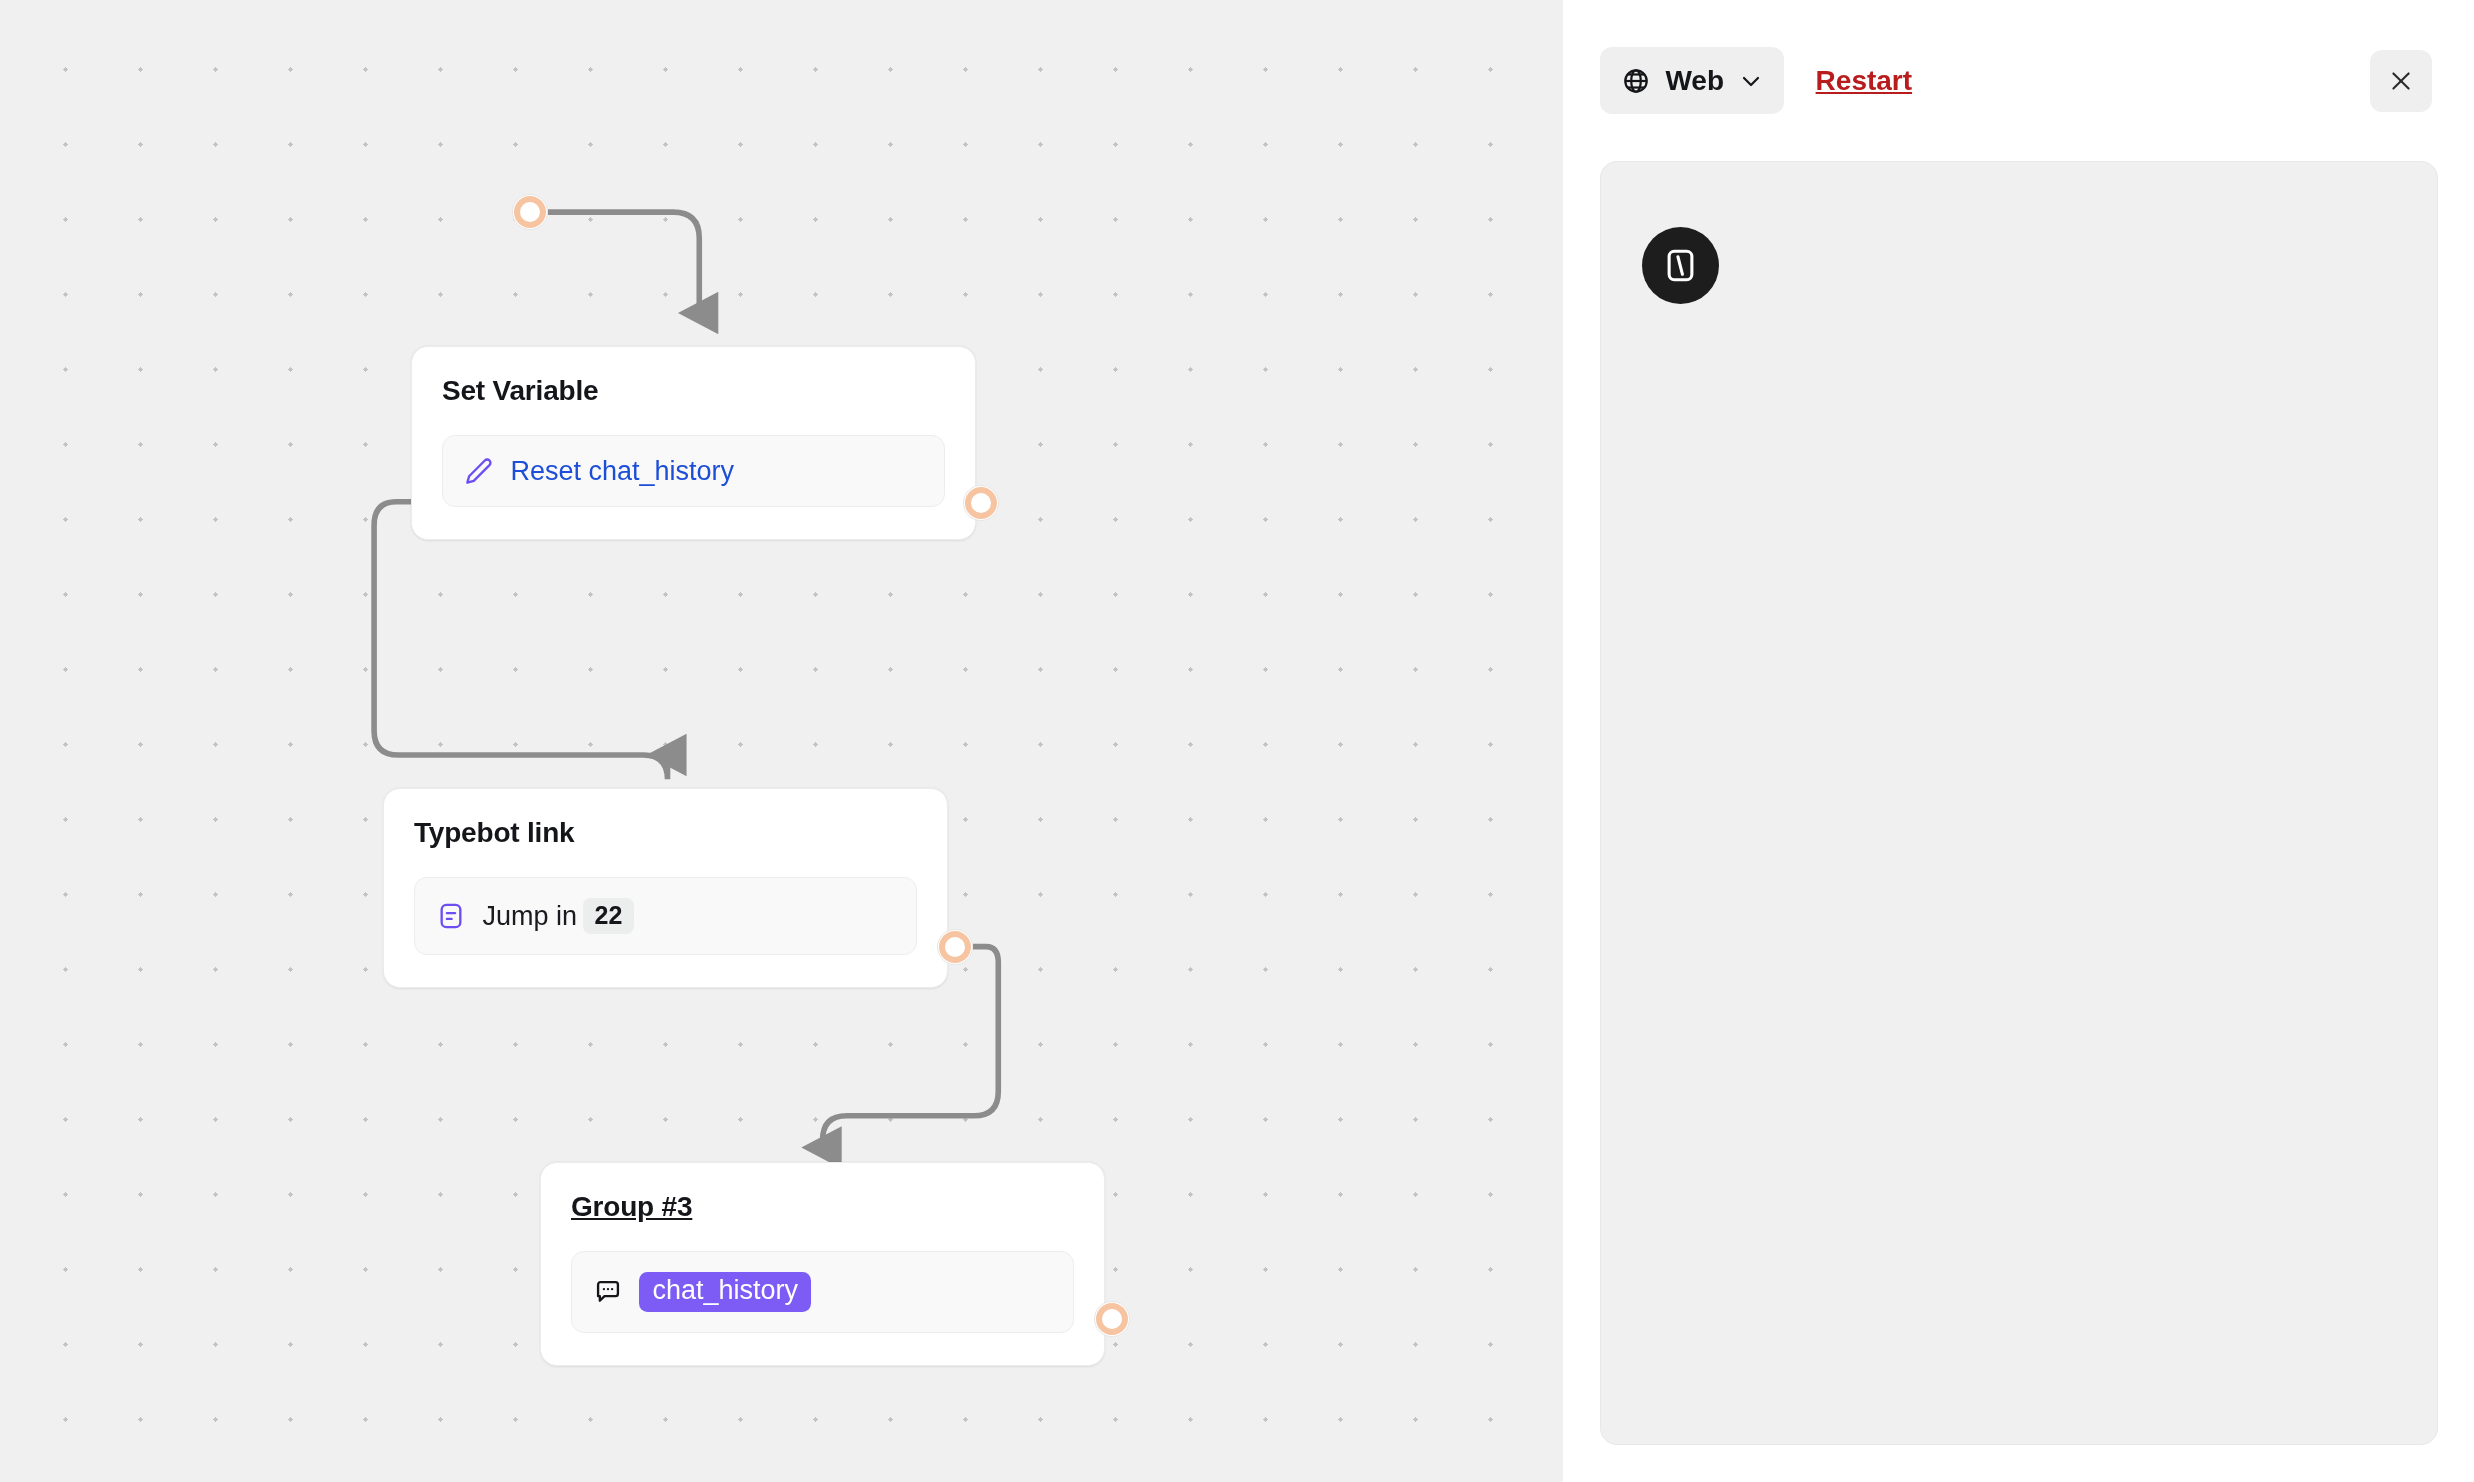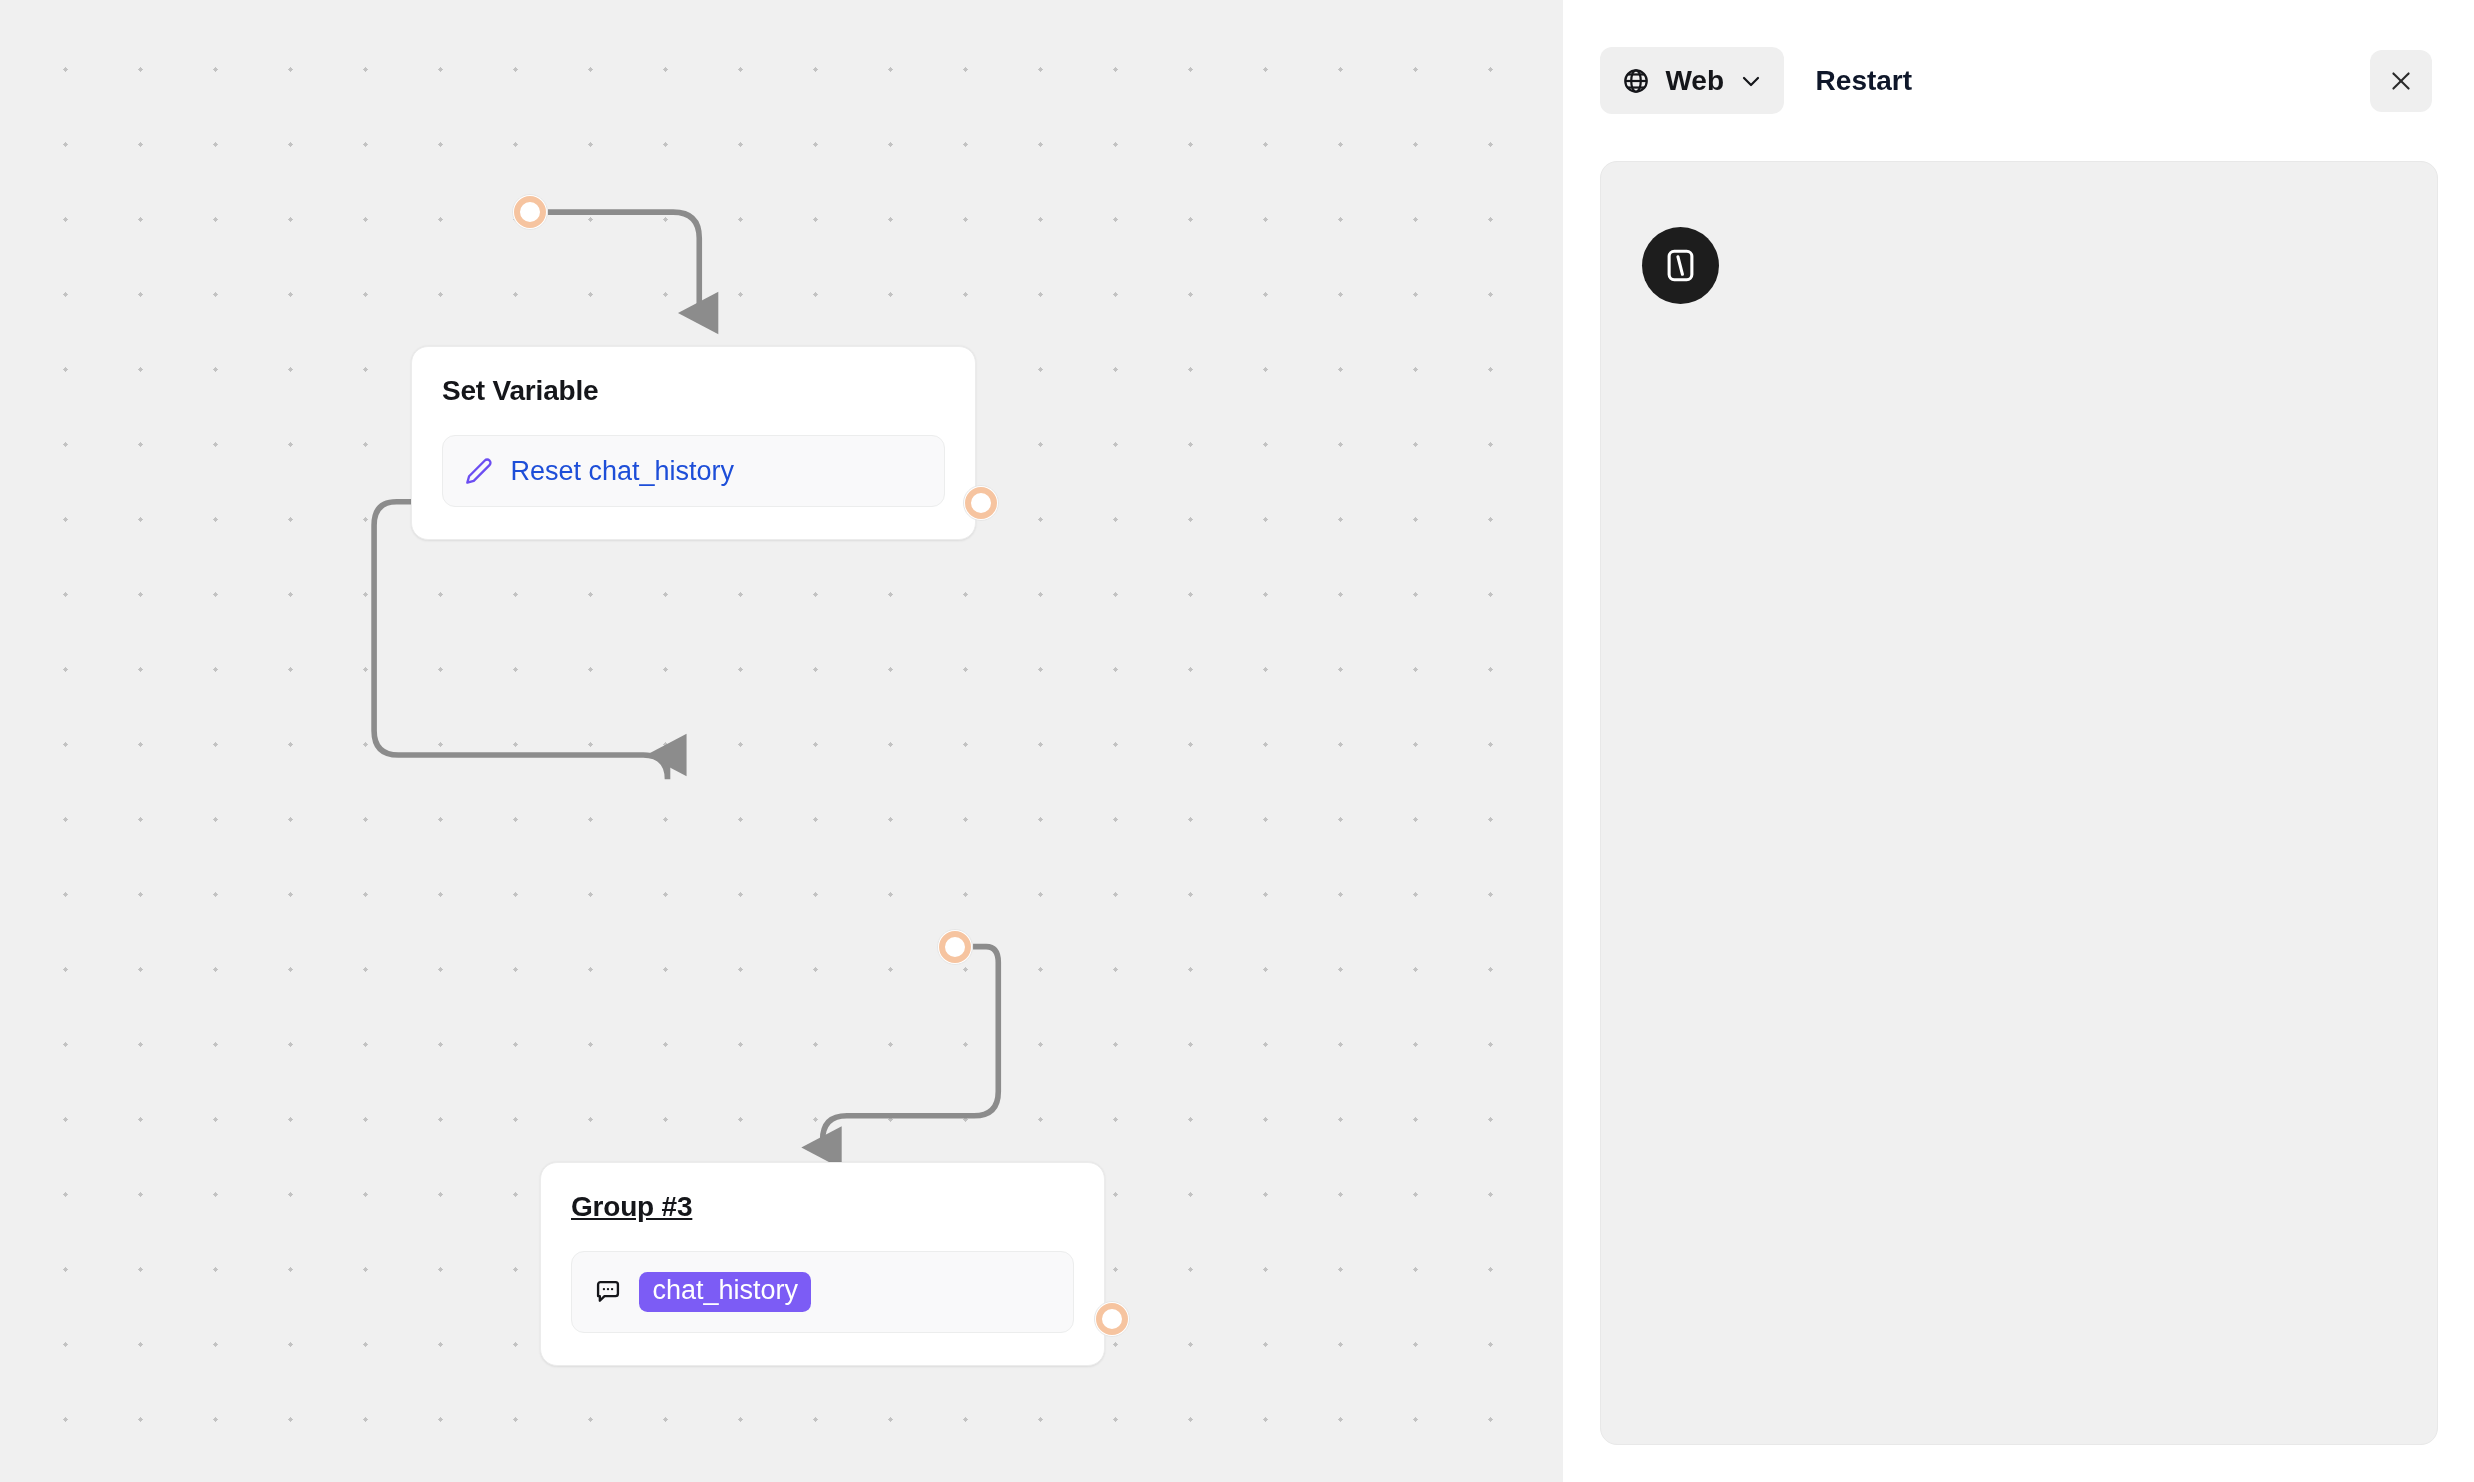--- a/index.html
+++ b/index.html
@@ -131,23 +131,24 @@
     background: #efefef;
     border: none;
     border-radius: 12px;
     height: 67px;
     padding: 0 20.6px 0 22.4px;
     cursor: pointer;
   }
   #web-select .lbl { font-size: 28px; font-weight: 700; color: #15161a; }
   #restart-btn {
     background: none; border: none; cursor: pointer;
-    font-size: 28px; font-weight: 700; color: #0f172a;
+    font-size: 28px; font-weight: 700; color: #b91c1c;
     font-family: inherit;
     padding: 0;
+    text-decoration: underline;
   }
   #close-btn {
     margin-left: auto;
     width: 62px; height: 62px;
     background: #efefef;
     border: none; border-radius: 12px;
     cursor: pointer;
     display: flex; align-items: center; justify-content: center;
   }
   #chat-container {
@@ -208,20 +209,35 @@
         <span>
           <svg width="28" height="28" viewBox="0 0 24 24" fill="none" stroke="#6c4ef2" stroke-width="2" stroke-linecap="round" stroke-linejoin="round">
             <path d="M17 3a2.8 2.8 0 1 1 4 4L7.5 20.5 2 22l1.5-5.5z"></path>
           </svg>
         </span>
         <span class="block-text muted">Reset chat_history</span>
       </div>
     </div>
     <div class="handle" id="handle-setvar"></div>
 
+    <div class="node" id="node-typebot">
+      <div class="node-title">Typebot link</div>
+      <div class="block">
+        <span>
+          <svg width="28" height="28" viewBox="0 0 24 24" fill="none" stroke="#6c4ef2" stroke-width="2" stroke-linecap="round" stroke-linejoin="round">
+            <rect x="4" y="2.5" width="16" height="19" rx="4"></rect>
+            <line x1="8.5" y1="9.5" x2="15.5" y2="9.5"></line>
+            <line x1="8.5" y1="14.5" x2="12.5" y2="14.5"></line>
+          </svg>
+        </span>
+        <span class="block-text">
+          <span>Jump in</span><span class="count-badge">22</span>
+        </span>
+      </div>
+    </div>
     <div class="handle" id="handle-typebot"></div>
 
     <div class="node" id="node-group3">
       <div class="node-title">Group #3</div>
       <div class="block">
         <span>
           <svg width="28" height="28" viewBox="0 0 24 24" fill="none" stroke="#15161a" stroke-width="2" stroke-linecap="round" stroke-linejoin="round">
             <path d="M3.5 5.5a2 2 0 0 1 2-2h13a2 2 0 0 1 2 2v8a2 2 0 0 1-2 2H9l-4 4v-4h-1.5z"></path>
             <circle cx="8.5" cy="9.5" r="1" fill="#15161a" stroke="none"></circle>
             <circle cx="12" cy="9.5" r="1" fill="#15161a" stroke="none"></circle>

